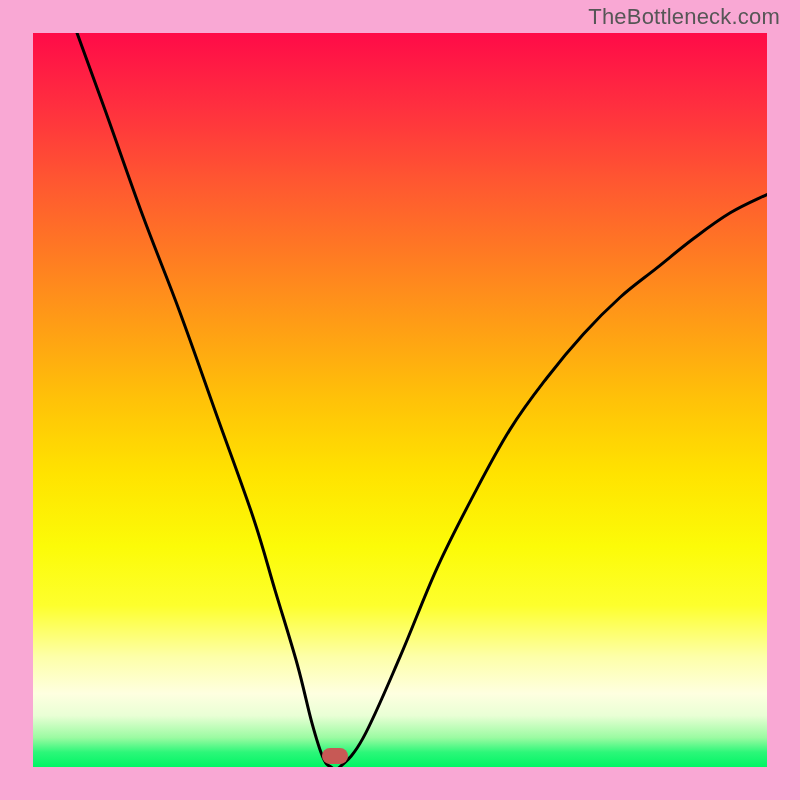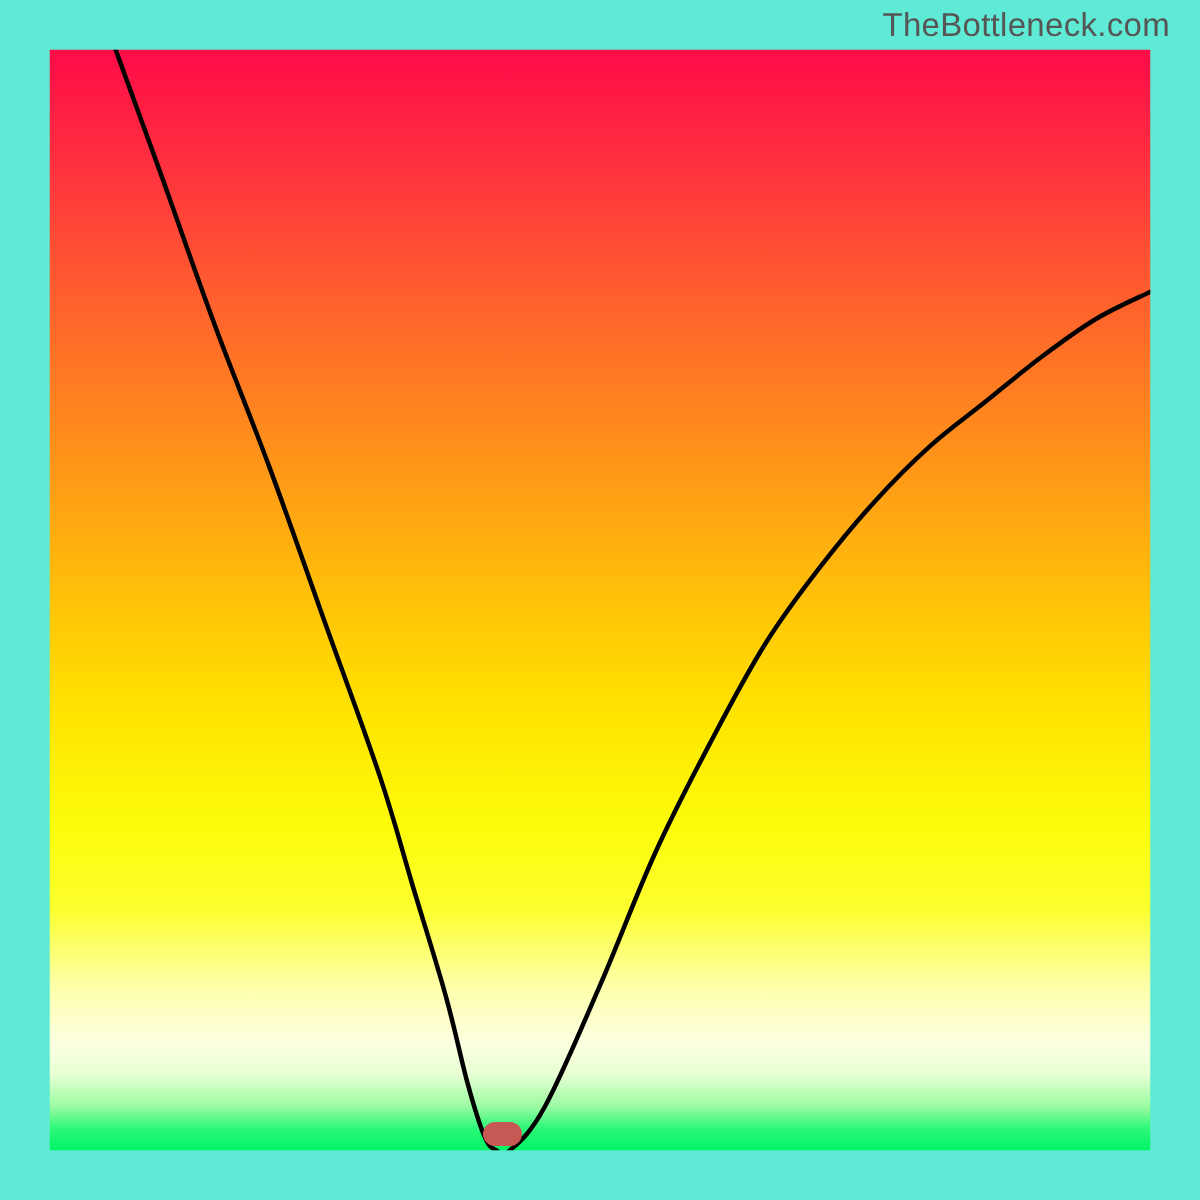--- a/index.html
+++ b/index.html
@@ -1,20 +1,20 @@
 <!DOCTYPE html>
 <html><head>
 <meta charset="utf-8">
 <style>
   * { margin: 0; padding: 0; box-sizing: border-box; }
   html, body { width: 800px; height: 800px; overflow: hidden; background: #000; }
   .frame {
     width: 800px;
     height: 800px;
-    background: #5eead4;
+    background: #f9a8d4;
     position: relative;
   }
   .attribution {
     position: absolute;
     top: 4px;
     right: 20px;
     font-family: Arial, sans-serif;
     font-size: 22px;
     color: #565656;
     font-weight: 500;

